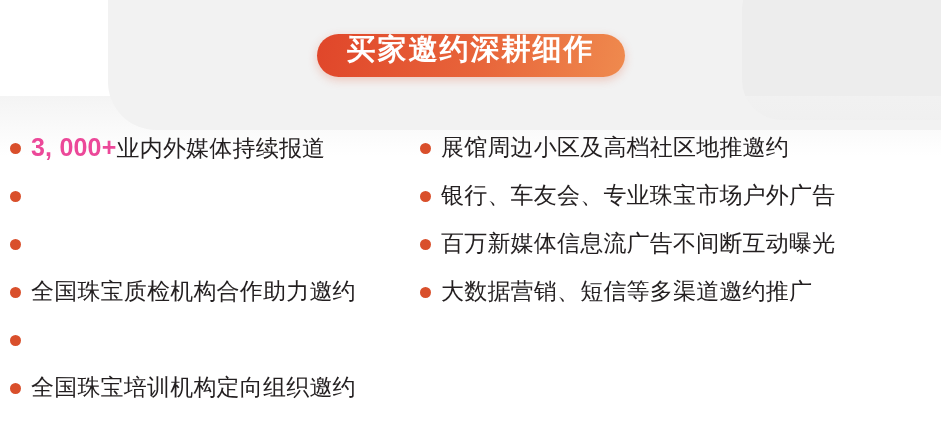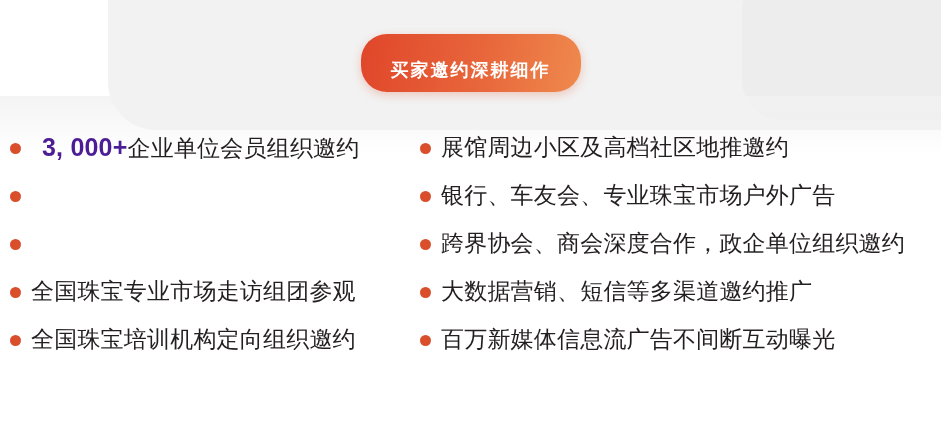--- a/index.html
+++ b/index.html
@@ -52,25 +52,25 @@
   .title-wrap {
     position: absolute;
     top: 34px;
     left: 0;
     width: 941px;
     text-align: center;
     z-index: 5;
   }
   .title-pill {
     display: inline-block;
-    padding: 27px 30px 11px 30px;
+    padding: 0 30px 11px 30px;
     border-radius: 26px;
     background: linear-gradient(100deg, #e0462a 0%, #e8663b 55%, #ef8a4e 100%);
     color: #ffffff;
-    font-size: 18px;
+    font-size: 29px;
     font-weight: bold;
     letter-spacing: 2px;
     line-height: 1.1;
     box-shadow: 0 3px 10px rgba(222,83,45,0.28);
   }
 
   
   .columns {
     position: absolute;
     top: 124px;
@@ -103,79 +103,77 @@
     background: #d94f2b;
     margin-right: 10px;
   }
   .item-text {
     font-size: 23px;
     color: #231f20;
     letter-spacing: 0.2px;
     line-height: 1.1;
   }
   .item-text .hl {
-    color: #4c1d95;
+    color: #ec4899;
     font-weight: bold;
     font-size: 25px;
-    margin-left: 11px;
   }
 </style>
 </head>
 <body>
 
 <div class="slide">
 
   <div class="bg-panel"></div>
   <div class="bg-panel-2"></div>
   <div class="bg-fade"></div>
 
   <div class="title-wrap">
     <div class="title-pill">买家邀约深耕细作</div>
   </div>
 
   <div class="columns">
 
     <div class="col col-left">
       <div class="item">
         <span class="bullet"></span>
-        <span class="item-text"><span class="hl">3, 000+</span><span>企业单位会员组织邀约</span></span>
+        <span class="item-text"><span class="hl">3, 000+</span><span>业内外媒体持续报道</span></span>
       </div>
       <div class="item">
         <span class="bullet"></span>
       </div>
       <div class="item">
         <span class="bullet"></span>
       </div>
       <div class="item">
         <span class="bullet"></span>
-        <span class="item-text"><span>全国珠宝专业市场走访组团参观</span></span>
+        <span class="item-text"><span>全国珠宝质检机构合作助力邀约</span></span>
+      </div>
+      <div class="item">
+        <span class="bullet"></span>
       </div>
       <div class="item">
         <span class="bullet"></span>
         <span class="item-text"><span>全国珠宝培训机构定向组织邀约</span></span>
       </div>
     </div>
 
     <div class="col col-right">
       <div class="item">
         <span class="bullet"></span>
         <span class="item-text"><span>展馆周边小区及高档社区地推邀约</span></span>
       </div>
       <div class="item">
         <span class="bullet"></span>
         <span class="item-text"><span>银行、车友会、专业珠宝市场户外广告</span></span>
       </div>
       <div class="item">
         <span class="bullet"></span>
-        <span class="item-text"><span>跨界协会、商会深度合作，政企单位组织邀约</span></span>
+        <span class="item-text"><span>百万新媒体信息流广告不间断互动曝光</span></span>
       </div>
       <div class="item">
         <span class="bullet"></span>
         <span class="item-text"><span>大数据营销、短信等多渠道邀约推广</span></span>
-      </div>
-      <div class="item">
-        <span class="bullet"></span>
-        <span class="item-text"><span>百万新媒体信息流广告不间断互动曝光</span></span>
       </div>
     </div>
 
   </div>
 </div>
 
 </body></html>

